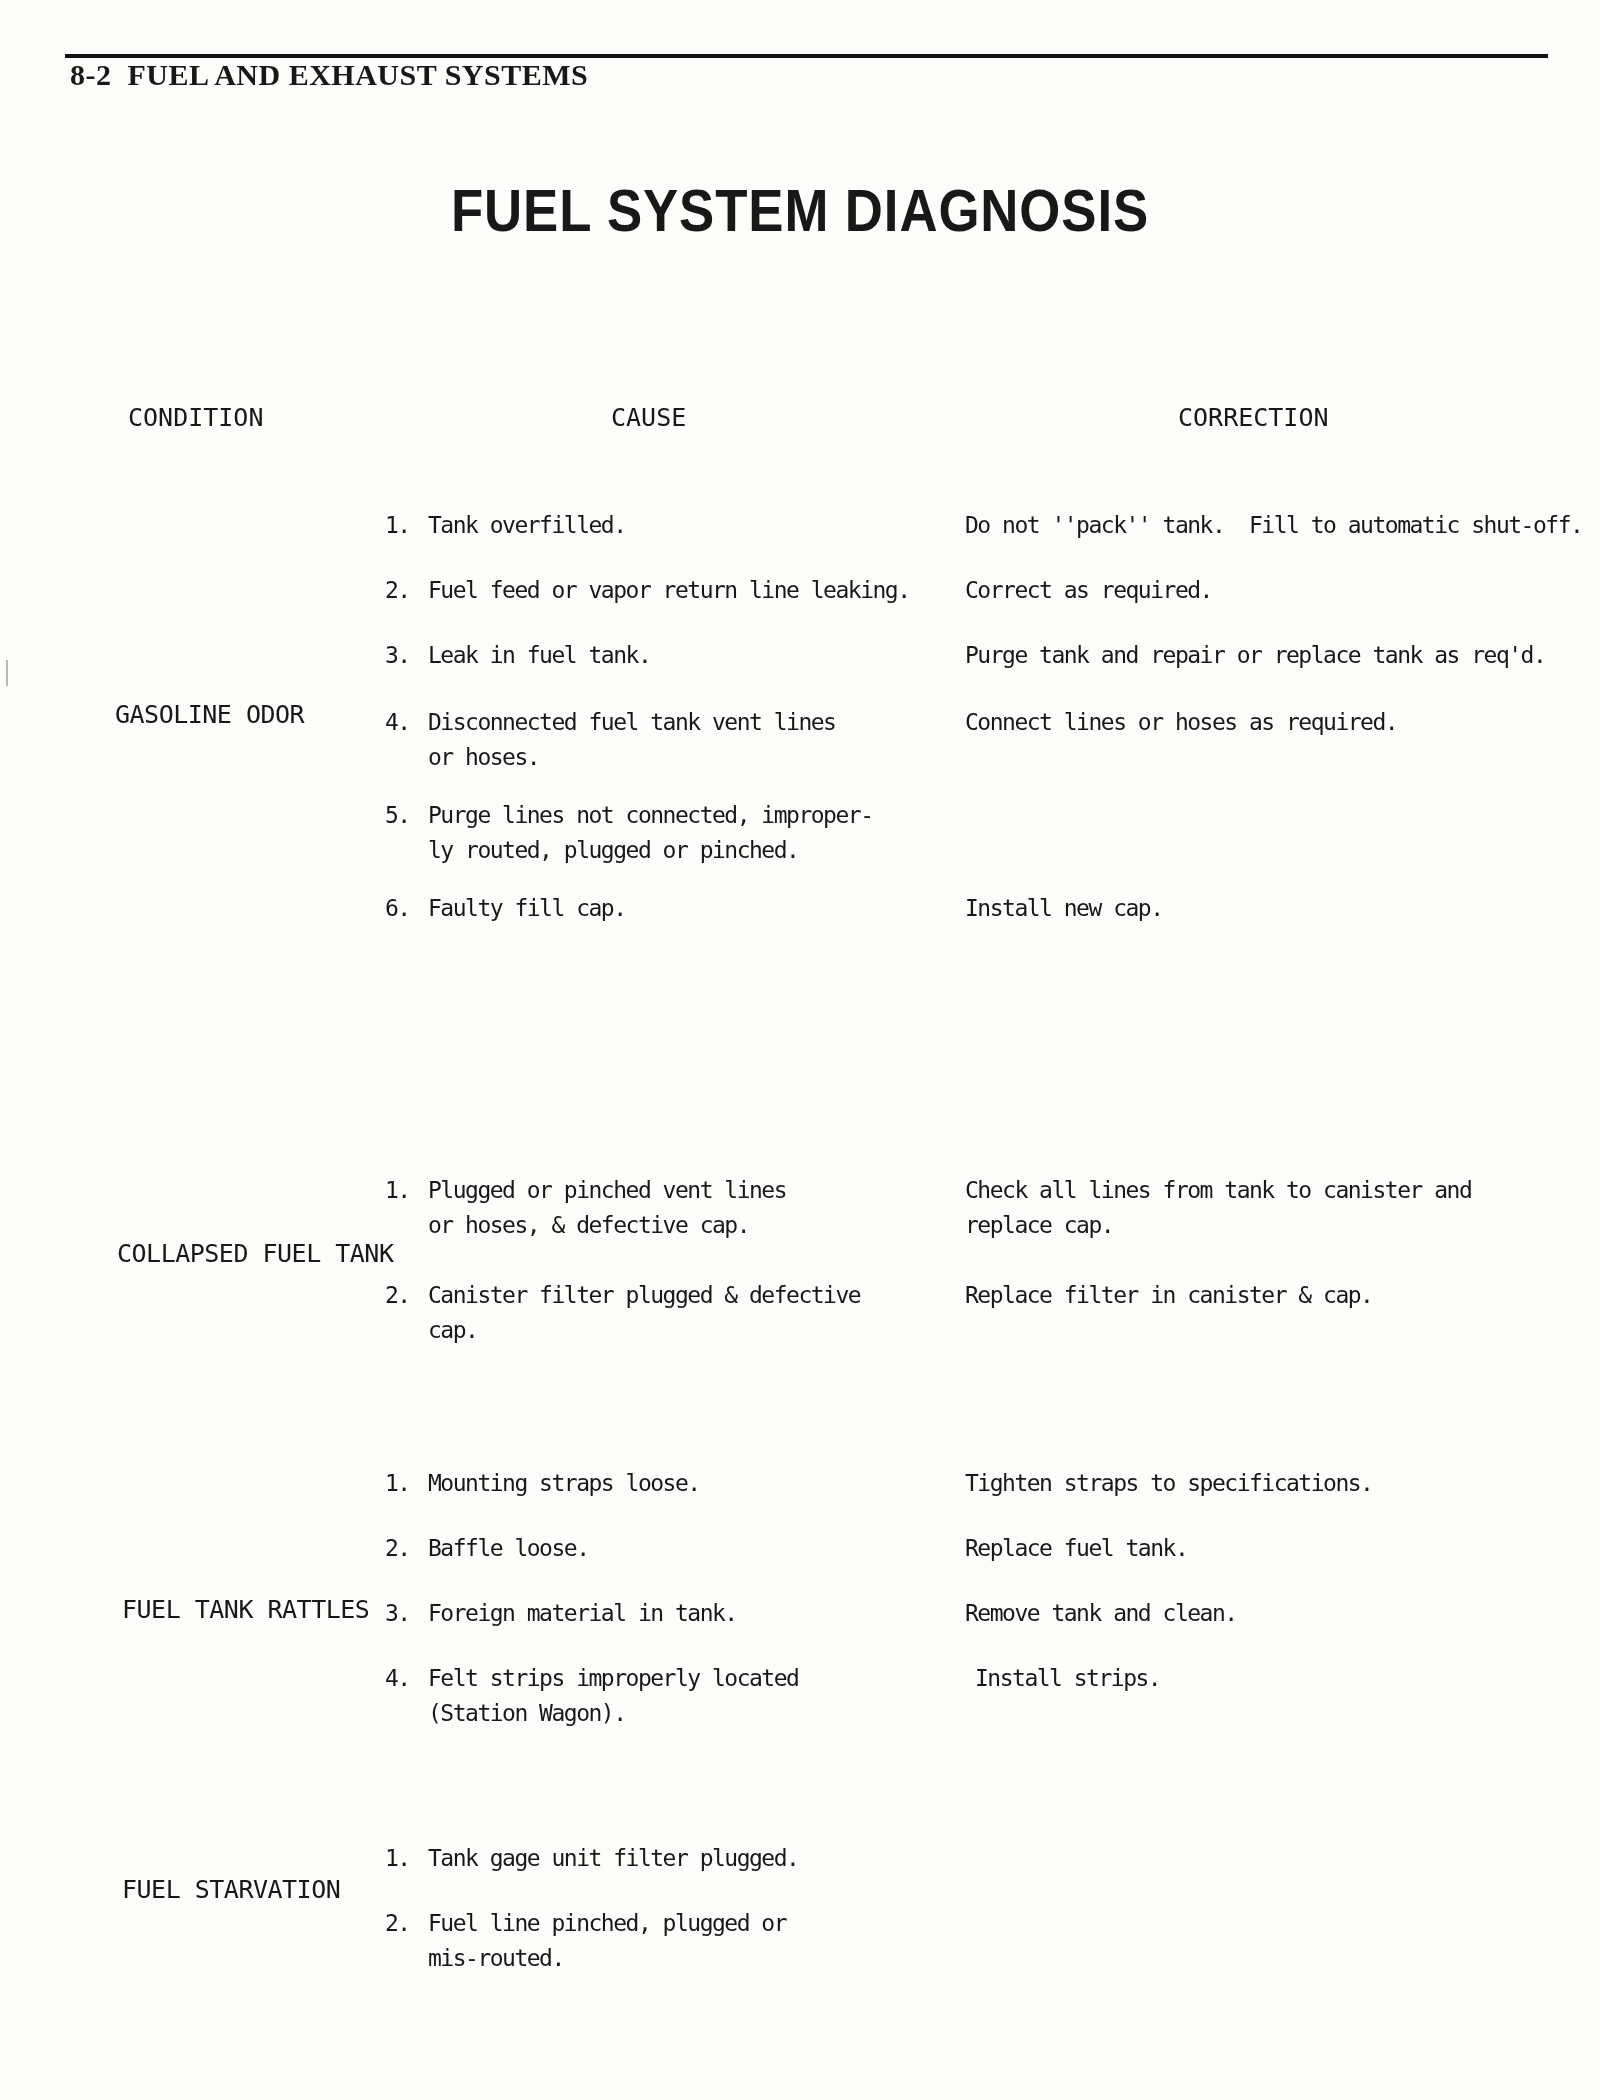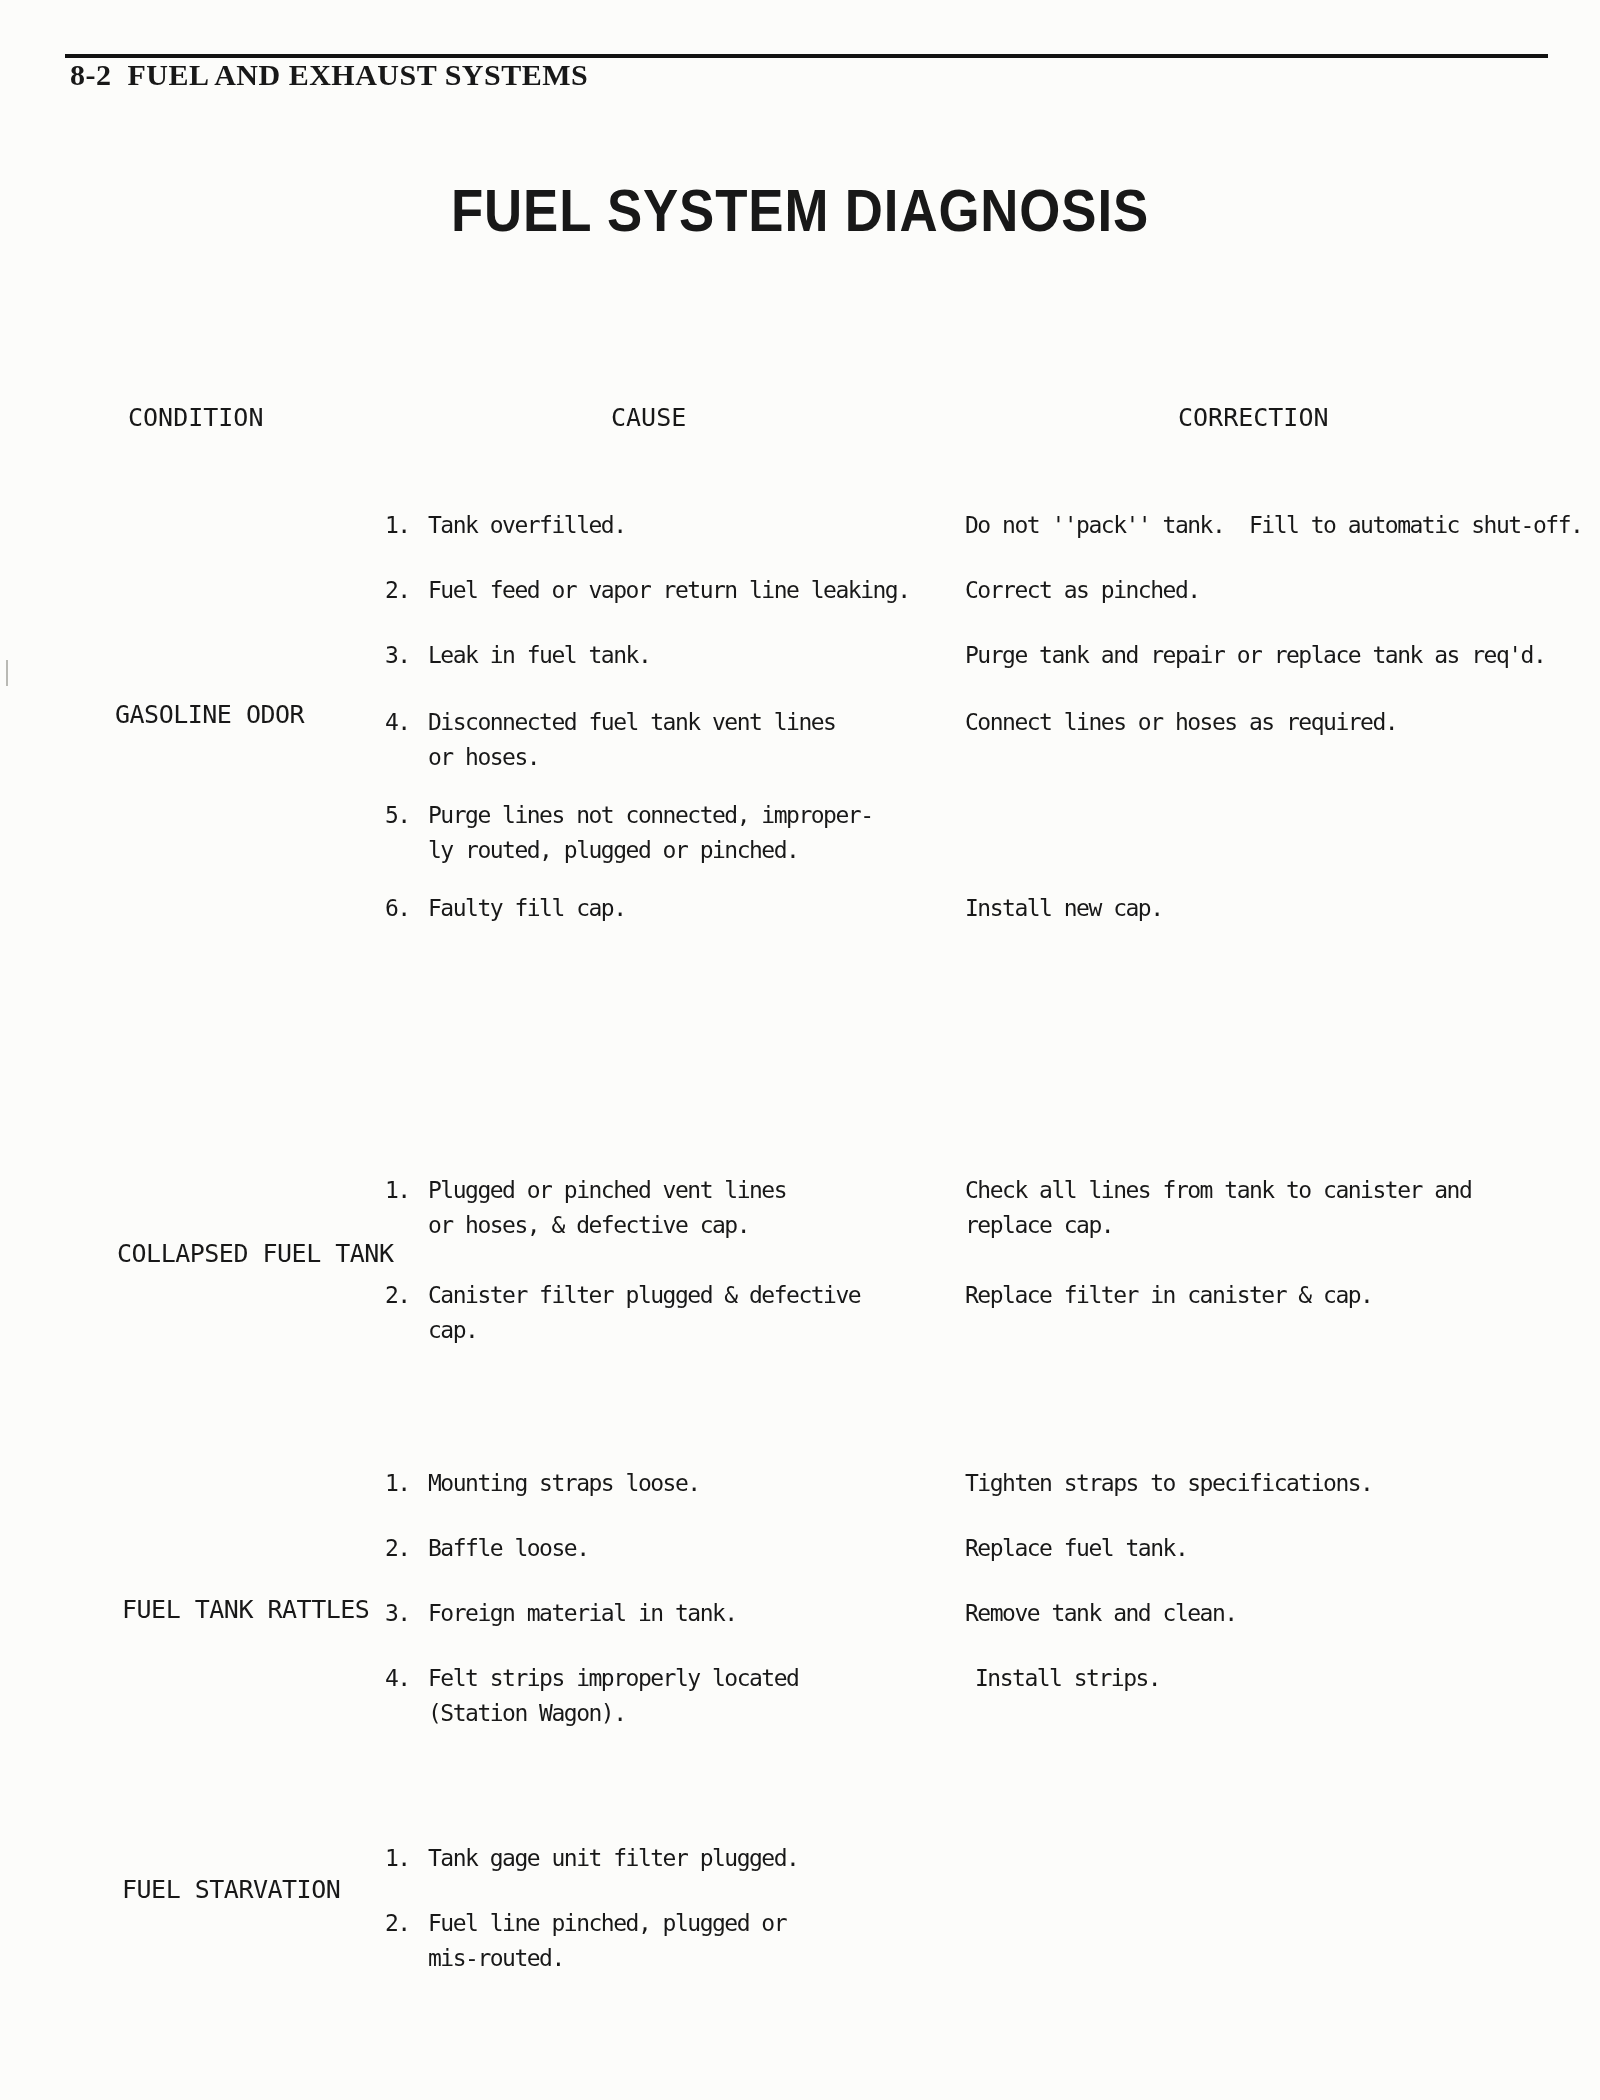--- a/index.html
+++ b/index.html
@@ -88,21 +88,21 @@
   <div class="cause" style="top:508px">
     <span class="num">1.</span>
     <span class="txt">Tank overfilled.</span>
   </div>
   <div class="corr" style="top:508px">Do not ''pack'' tank.  Fill to automatic shut-off.</div>
 
   <div class="cause" style="top:573px">
     <span class="num">2.</span>
     <span class="txt">Fuel feed or vapor return line leaking.</span>
   </div>
-  <div class="corr" style="top:573px">Correct as pinched.</div>
+  <div class="corr" style="top:573px">Correct as required.</div>
 
   <div class="cause" style="top:638px">
     <span class="num">3.</span>
     <span class="txt">Leak in fuel tank.</span>
   </div>
   <div class="corr" style="top:638px">Purge tank and repair or replace tank as req'd.</div>
 
   <div class="cause" style="top:705px">
     <span class="num">4.</span>
     <span class="txt">Disconnected fuel tank vent lines

